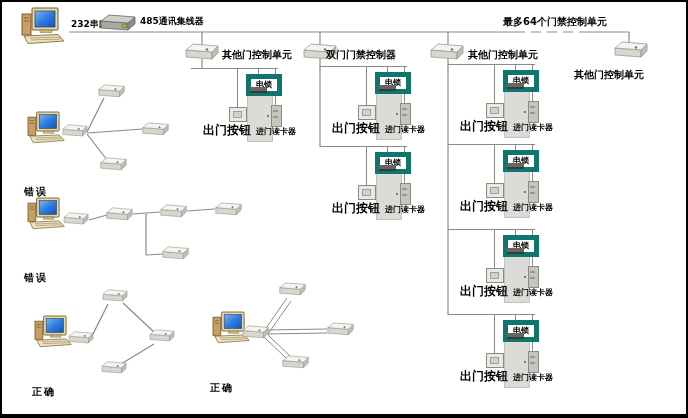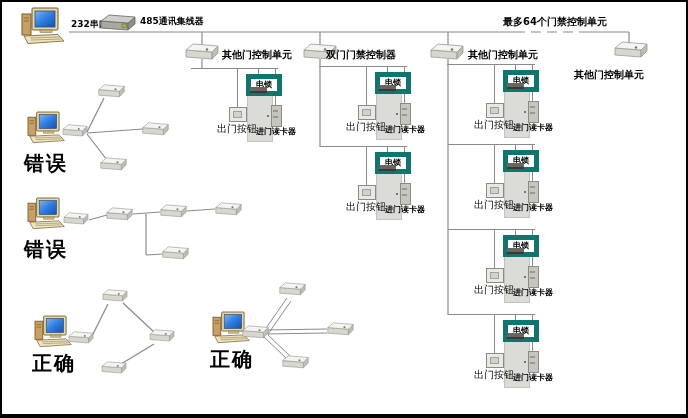--- a/index.html
+++ b/index.html
@@ -7,37 +7,37 @@
     position:relative;width:688px;height:418px;box-sizing:border-box;
     background:#fff;border:2px solid #000;border-bottom-width:4px;
     font-family:"DejaVu Sans","Liberation Sans",sans-serif;color:#000;overflow:hidden;
   }
   .abs{position:absolute;}
   svg.icon{position:absolute;overflow:visible;}
   #wires{position:absolute;left:0;top:0;width:688px;height:418px;}
   .lbl{position:absolute;font-weight:bold;white-space:nowrap;}
   .lbl-sm{font-size:9px;}
   .lbl-md{font-size:10px;}
-  .lbl-big{font-size:20px;letter-spacing:2px;}
+  .lbl-big{font-size:10px;letter-spacing:2px;margin-top:35px;}
   .lbl-cpu{font-size:15px;letter-spacing:2px;}
   
   .du{position:absolute;width:130px;height:80px;}
   .du-bus{position:absolute;left:0;top:0;width:87px;height:1px;background:#8a8a8a;}
   .wire{position:absolute;width:1px;background:#8a8a8a;}
   .w-exit{left:46px;top:0;height:39px;}
   .w-lock{left:67px;top:0;height:7px;}
   .w-reader{left:84px;top:0;height:37px;}
   .du-door{position:absolute;left:56px;top:25px;width:24px;height:47px;background:#dbdbd7;border:1px solid #c3c3bd;}
   .du-door::after{content:"";position:absolute;right:3px;top:21px;width:2px;height:2px;background:#777;}
   .du-lock-label{position:absolute;left:55px;top:6px;width:26px;height:12px;border:5px solid #0f766e;background:#fff;
     font-size:8px;font-weight:bold;text-align:center;line-height:12px;}
   .du-lock-bar{position:absolute;left:59px;top:19px;width:17px;height:4px;background:#67675f;border-bottom:2px solid #3a3a34;}
   .du-exit-btn{position:absolute;left:38px;top:39px;width:16px;height:13px;background:#e9e9e4;border:1px solid #8b8b83;}
   .du-exit-btn::after{content:"";position:absolute;left:3px;top:3px;width:7px;height:5px;background:#d2d2ca;border:1px solid #a0a098;}
-  .du-exit-label{position:absolute;left:12px;top:54px;width:68px;text-align:center;font-size:10px;font-weight:normal;}
+  .du-exit-label{position:absolute;left:12px;top:54px;width:68px;font-size:12px;font-weight:bold;}
   .du-reader{position:absolute;left:80px;top:37px;width:9px;height:20px;background:#c6c6be;border:1px solid #8b8b83;}
   .du-reader::after{content:"";position:absolute;left:1px;top:4px;width:5px;height:2px;background:#98988e;box-shadow:0 6px 0 #98988e;}
   .du-reader-label{position:absolute;left:56px;top:58px;width:58px;text-align:center;font-size:8px;font-weight:bold;font-family:Liberation Mono, monospace;}
 </style>
 </head>
 <body>
 
 <div id="canvas">
 
   

